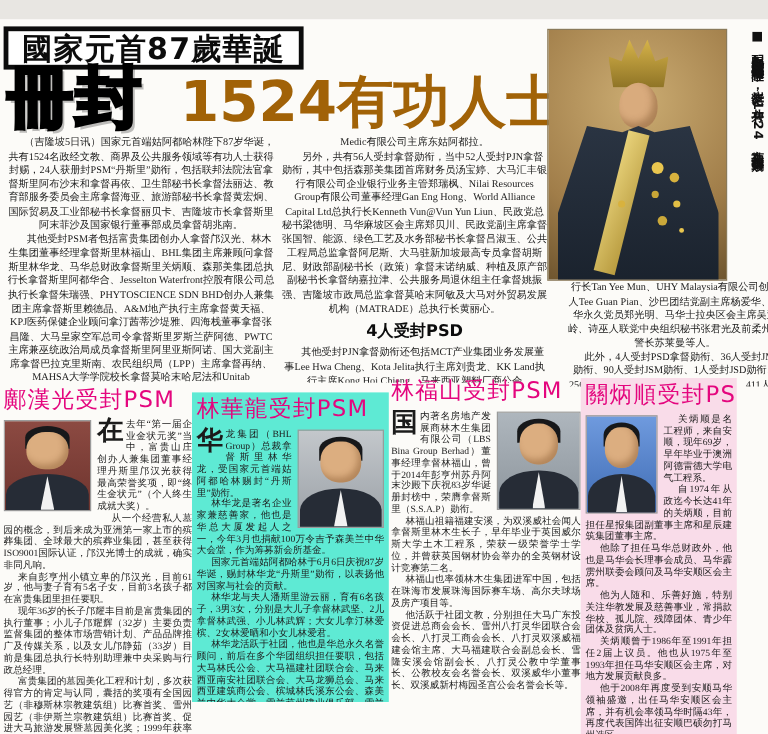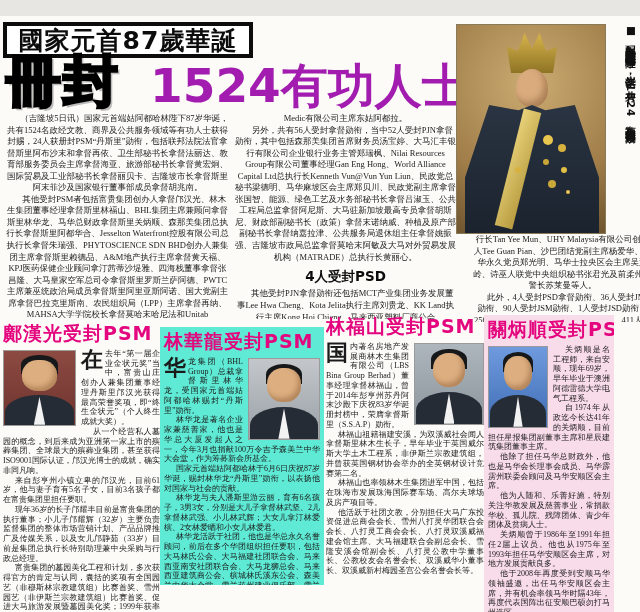--- a/index.html
+++ b/index.html
@@ -20,21 +20,21 @@
   .hl-yellow {
     position:absolute; left:6px; top:38px;
     font-family:"DejaVu Sans", sans-serif; font-weight:900;
     font-size:55px; line-height:1; color:#ffd90a;
     -webkit-text-stroke:3px #000; text-shadow:3px 3px 0 rgba(0,0,0,.25);
     letter-spacing:2px;
   }
   .hl-pink {
     position:absolute; left:150px; top:46px;
     font-family:"DejaVu Sans", sans-serif; font-weight:900;
-    font-size:47px; line-height:1; color:#a21caf; letter-spacing:0px;
+    font-size:47px; line-height:1; color:#a16207; letter-spacing:0px;
   }
 
   
   .king-photo {
     position:absolute; left:456px; top:8px; width:150px; height:210px;
     background:radial-gradient(circle at 50% 28%, #cbac72, #a07d49 62%, #6e552f);
     border:1px solid #8a7a5a; overflow:hidden;
   }
   .kp-crown {
     position:absolute; left:50px; top:8px; width:50px; height:40px;
@@ -87,21 +87,21 @@
     margin:4px 0 3px; text-indent:0 !important;
   }
 
   
   .sec { position:absolute; overflow:hidden; }
   .sec1 { left:3px;   top:306px; width:157px; height:303px; }
   .sec2 { left:160px; top:311px; width:164px; height:258px; background:#5eead4; padding:3px 4px; }
   .sec3 { left:326px; top:299px; width:158px; height:310px; }
   .sec4 { left:484px; top:299px; width:130px; height:310px; background:#f9dce9; padding:3px 4px; }
   .sec-head {
-    font-family:"DejaVu Sans", sans-serif; font-weight:700;
+    font-family:"DejaVu Sans", sans-serif; font-weight:400;
     font-size:19px; line-height:1.25; color:#e4067e; letter-spacing:1px;
     margin-bottom:3px; white-space:nowrap;
   }
   .sec-body {
     font-size:8px; line-height:1.22; text-align:justify; color:#1b1b1b;
   }
   .sec-body p { text-indent:1.5em; }
   .sec-body p.dropcap { text-indent:0; }
   .sec-body p.dropcap::first-letter {
     float:left; font-size:22px; line-height:.9; font-weight:bold;
@@ -197,21 +197,21 @@
   <div class="sec sec3">
     <h2 class="sec-head">林福山受封PSM</h2>
     <div class="sec-body">
       <div class="photo ph3">
         <div class="hair"></div>
         <div class="head"></div>
         <div class="torso"></div>
         <div class="shirt"></div>
       </div>
       <p class="dropcap">国内著名房地产发展商林木生集团有限公司（LBS Bina Group Berhad）董事经理拿督林福山，曾于2014年彭亨州苏丹阿末沙殿下庆祝83岁华诞册封榜中，荣膺拿督斯里（S.S.A.P）勋衔。</p>
-      <p>林福山祖籍福建安溪，为双溪威社会闻人拿督斯里林木生长子，早年毕业于英国威尔斯大学土木工程系，非伊斯兰宗教建筑组，并曾获英国钢材协会举办的全英钢材设计竞赛第二名。</p>
+      <p>林福山祖籍福建安溪，为双溪威社会闻人拿督斯里林木生长子，早年毕业于英国威尔斯大学土木工程系，荣获一级荣誉学士学位，并曾获英国钢材协会举办的全英钢材设计竞赛第二名。</p>
       <p>林福山也率领林木生集团进军中国，包括在珠海市发展珠海国际赛车场、高尔夫球场及房产项目等。</p>
       <p>他活跃于社团文教，分别担任大马广东投资促进总商会会长、雪州八打灵华团联合会会长、八打灵工商会会长、八打灵双溪威福建会馆主席、大马福建联合会副总会长、雪隆安溪会馆副会长、八打灵公教中学董事长、公教校友会名誉会长、双溪威华小董事长、双溪威新村梅园圣宫公会名誉会长等。</p>
     </div>
   </div>
 
   <div class="sec sec4">
     <h2 class="sec-head">關炳順受封PSM</h2>
     <div class="sec-body">
       <div class="photo ph4">
         <div class="hair"></div>

